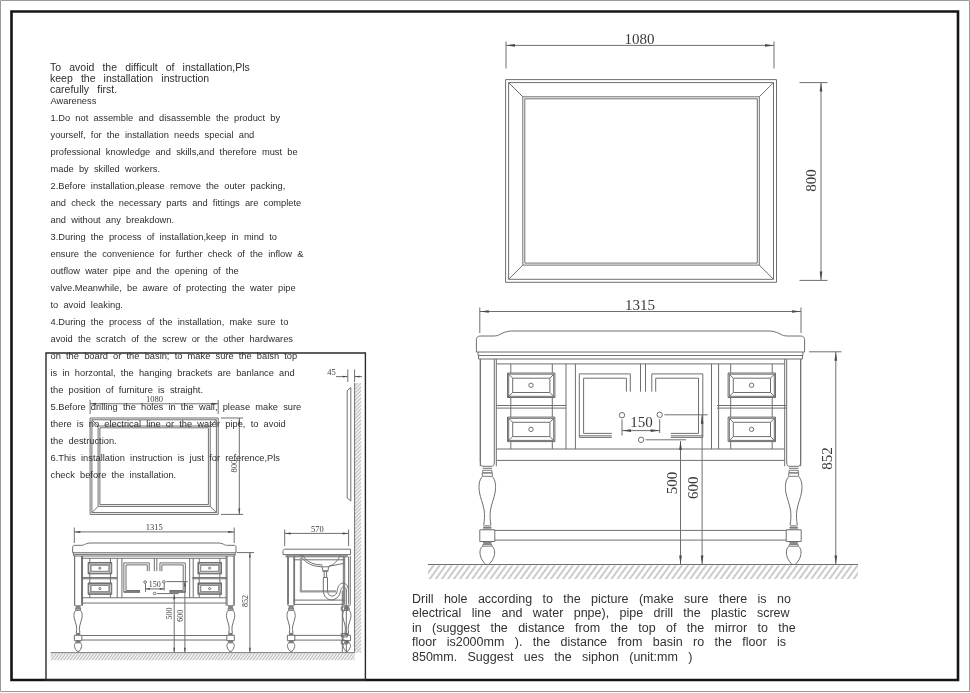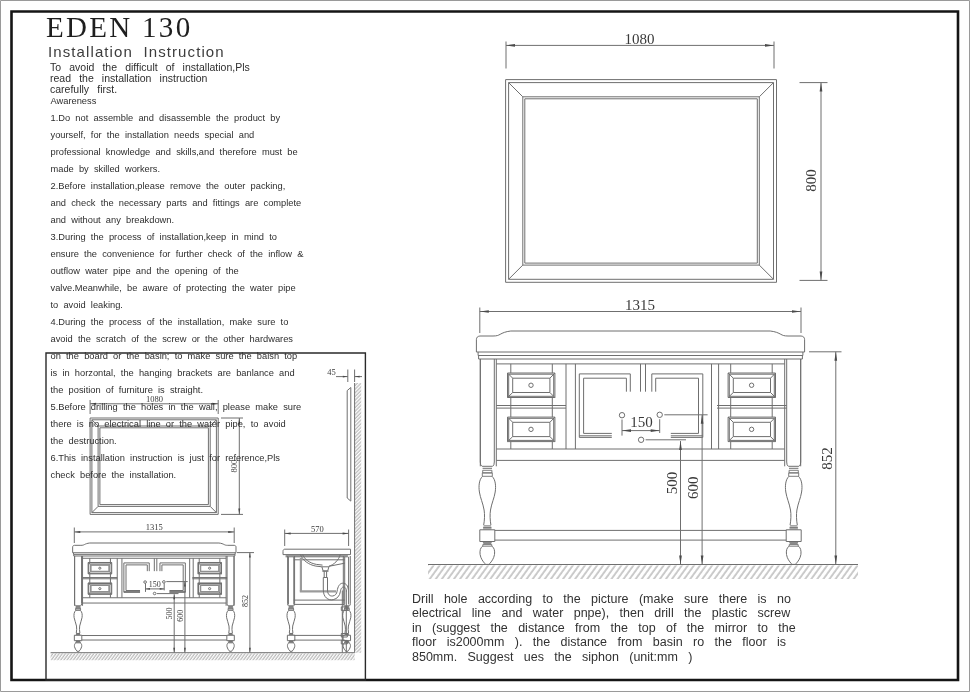--- a/index.html
+++ b/index.html
@@ -470,26 +470,24 @@
 <line x1="354.6" y1="383" x2="354.6" y2="652.7" stroke="#6f6f6f" stroke-width="1.0"></line>
 <rect x="354.6" y="383" width="6.6" height="269.7" fill="url(#hw)" stroke="none"></rect>
 </g>
 
 <g>
 <line x1="50.6" y1="652.7" x2="354.6" y2="652.7" stroke="#6f6f6f" stroke-width="1.0"></line>
 <rect x="50.6" y="653.4" width="304" height="6.8" fill="url(#hg2)" stroke="none"></rect>
 </g>
 </svg>
 
-<div class="t" style="left:46px;top:10.5px;font-family:'Liberation Serif',serif;font-size:29px;letter-spacing:2.3px;color:#1e1e1e;">EDEN 130</div>
-
-<div class="t" style="left:48px;top:43px;font-size:15px;letter-spacing:1.1px;color:#3c3c3c;">Installation  Instruction</div>
+
 
 <div class="t" style="left:50px;top:61.5px;font-size:10.5px;line-height:11px;word-spacing:5.2px;">To avoid the difficult of installation,Pls
-read the installation instruction
+keep the installation instruction
 carefully first.</div>
 
 <div class="t" style="left:50.5px;top:92.5px;font-size:9.3px;line-height:17px;word-spacing:2.6px;">Awareness
 1.Do not assemble and disassemble the product by
 yourself, for the installation needs special and
 professional knowledge and skills,and therefore must be
 made by skilled workers.
 2.Before installation,please remove the outer packing,
 and check the necessary parts and fittings are complete
 and without any breakdown.
@@ -503,17 +501,17 @@
 on the board or the basin; to make sure the baisn top
 is in horzontal, the hanging brackets are banlance and
 the position of furniture is straight.
 5.Before drilling the holes in the wall, please make sure
 there is no electrical line or the water pipe, to avoid
 the destruction.
 6.This installation instruction is just for reference,Pls
 check before the installation.</div>
 
 <div class="t" style="left:412px;top:591.5px;font-size:12.5px;line-height:14.5px;word-spacing:6.9px;color:#323232;">Drill hole according to the picture (make sure there is no
-electrical line and water pnpe), then drill the plastic screw
+electrical line and water pnpe), pipe drill the plastic screw
 in (suggest the distance from the top of the mirror to the
 floor is2000mm ). the distance from basin ro the floor is
 850mm. Suggest ues the siphon (unit:mm )</div>
 </div>
 
 </body></html>

